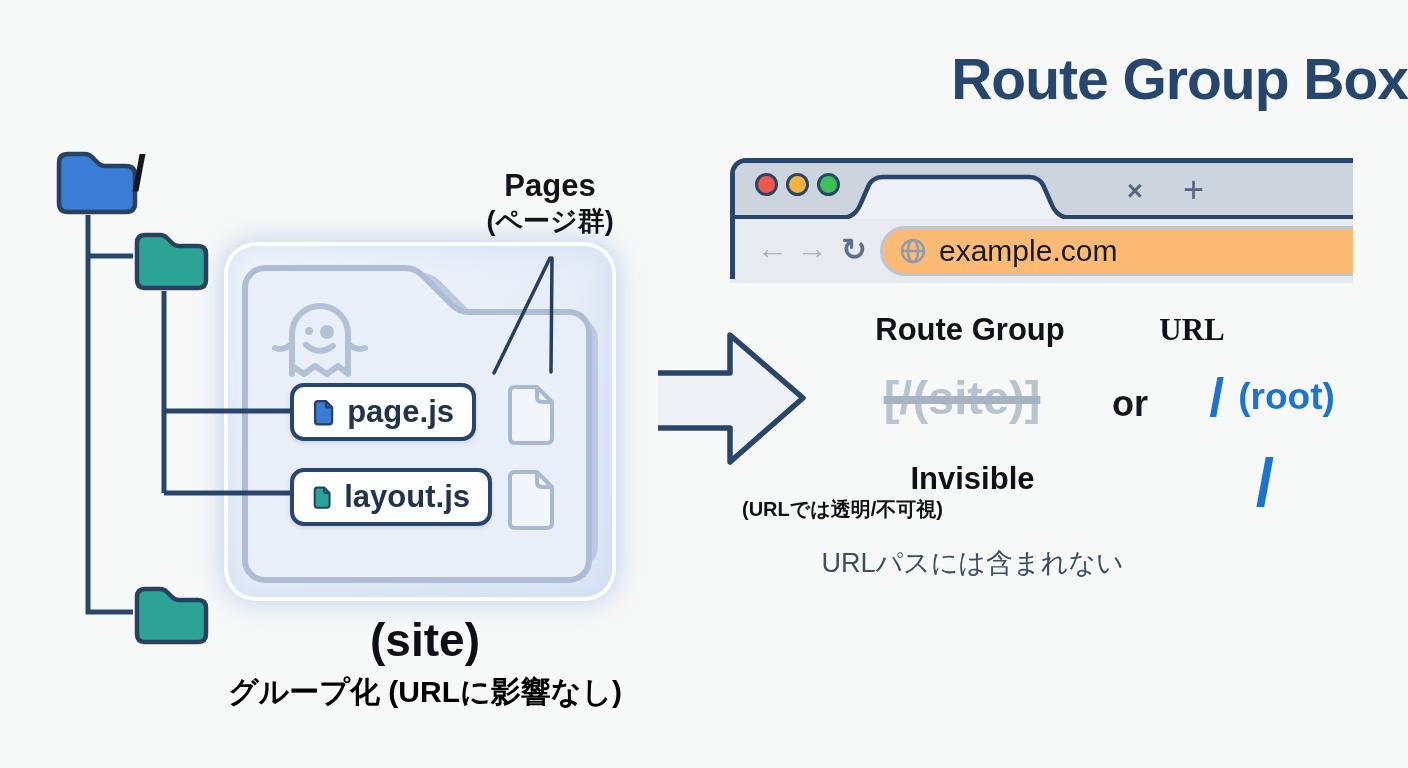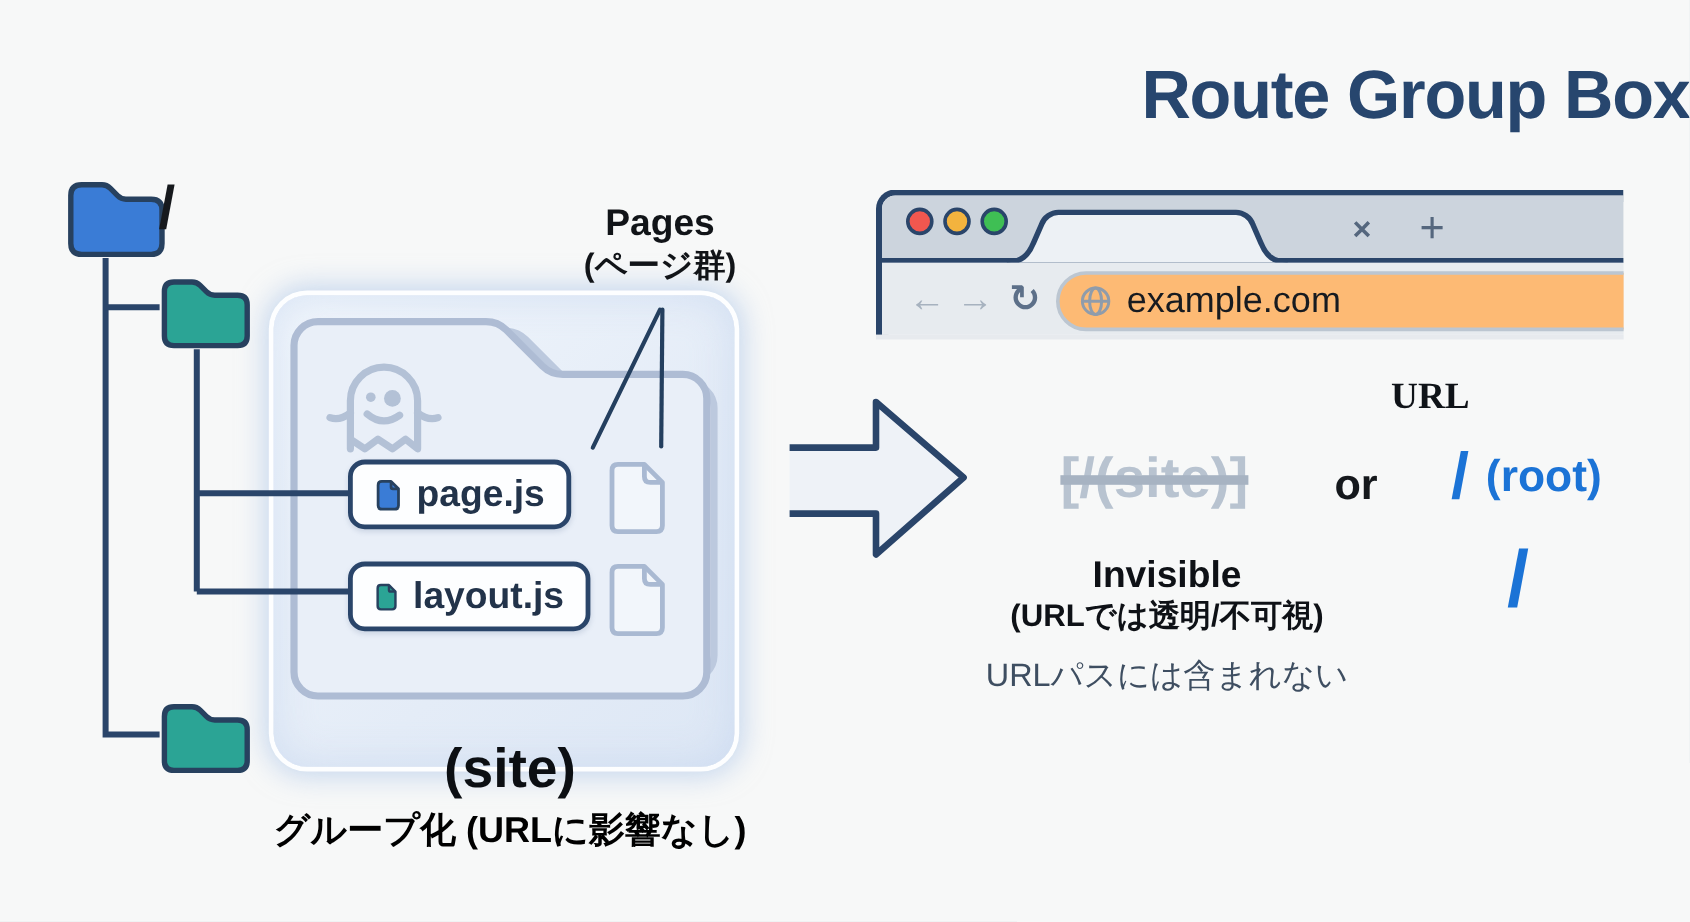--- a/index.html
+++ b/index.html
@@ -11,21 +11,21 @@
   .abs{position:absolute;}
   
   .title{
     left:0;top:46px;width:1408px;text-align:right;
     font-size:57px;font-weight:800;letter-spacing:-1px;color:#27466e;
   }
   
   .root-slash{left:132px;top:144px;font-size:50px;font-weight:700;color:#16191d;}
   
   .group-box{
-    left:228px;top:246px;width:384px;height:393px;border-radius:28px;
+    left:228px;top:246px;width:384px;height:351px;border-radius:28px;
     background:linear-gradient(135deg,#f1f6fc 0%,#e4ecf7 60%,#dde7f5 100%);
     box-shadow:0 0 0 4px #fdfeff,0 0 22px 8px rgba(160,190,230,.55),inset 0 0 34px rgba(185,205,235,.45);
   }
   .pill{
     position:absolute;display:flex;align-items:center;gap:12px;
     background:#fdfeff;border:4px solid #2a456a;border-radius:14px;
     padding:0 18px;height:58px;box-sizing:border-box;
     font-size:31px;font-weight:700;color:#22334a;
     box-shadow:0 2px 4px rgba(120,140,170,.25);
   }
@@ -75,21 +75,21 @@
   .rg-value{
     left:812px;top:370px;width:300px;text-align:center;
     font-size:47px;font-weight:800;color:#b8c3d0;
     text-decoration:line-through;text-decoration-thickness:8px;text-decoration-color:#a7b3c2;
   }
   .or-word{left:1090px;top:383px;width:80px;text-align:center;font-size:36px;font-weight:700;color:#15181c;}
   .root-group{left:1172px;top:366px;width:200px;display:flex;align-items:center;gap:14px;justify-content:center;}
   .root-group .slash{font-size:54px;font-weight:800;color:#1b73d6;}
   .root-group .root{font-size:37px;font-weight:800;color:#1b73d6;}
   .invisible-t{left:800px;top:461px;width:345px;text-align:center;font-size:31px;font-weight:800;color:#0e1116;}
-  .invisible-s{left:770px;top:496px;width:405px;text-align:center;font-size:26px;font-weight:800;color:#0e1116;}
+  .invisible-s{left:742px;top:496px;width:405px;font-size:20px;font-weight:800;color:#0e1116;}
   .invisible-n{left:790px;top:545px;width:365px;text-align:center;font-size:27px;font-weight:400;color:#3e4e61;}
   .big-slash{left:1230px;top:444px;width:70px;text-align:center;font-size:66px;font-weight:800;color:#1b73d6;}
   
   .footer-note{
     left:790px;top:637px;width:551px;height:67px;box-sizing:border-box;
     background:#eef1f6;border:4px solid #2a456a;border-radius:14px;
     display:flex;align-items:center;justify-content:center;
     font-size:31px;font-weight:700;color:#101418;
     box-shadow:9px 11px 2px rgba(178,190,205,.6);
   }
@@ -207,20 +207,21 @@
         <svg width="28" height="28" viewBox="0 0 28 28">
           <circle cx="14" cy="14" r="11" fill="none" stroke="#8f9cab" stroke-width="2.5"></circle>
           <ellipse cx="14" cy="14" rx="5" ry="11" fill="none" stroke="#8f9cab" stroke-width="2.5"></ellipse>
           <line x1="3" y1="14" x2="25" y2="14" stroke="#8f9cab" stroke-width="2.5"></line>
         </svg>
         <span class="url-text">example.com</span>
       </div>
     </div>
   </div>
 
+  <div class="abs h-black rg-heading">Route Group</div>
   <div class="abs h-black url-heading">URL</div>
 
   <div class="abs rg-value">[/(site)]</div>
   <div class="abs or-word">or</div>
   <div class="abs root-group">
     <span class="slash">/</span>
     <span class="root">(root)</span>
   </div>
 
   <div class="abs invisible-t">Invisible</div>

